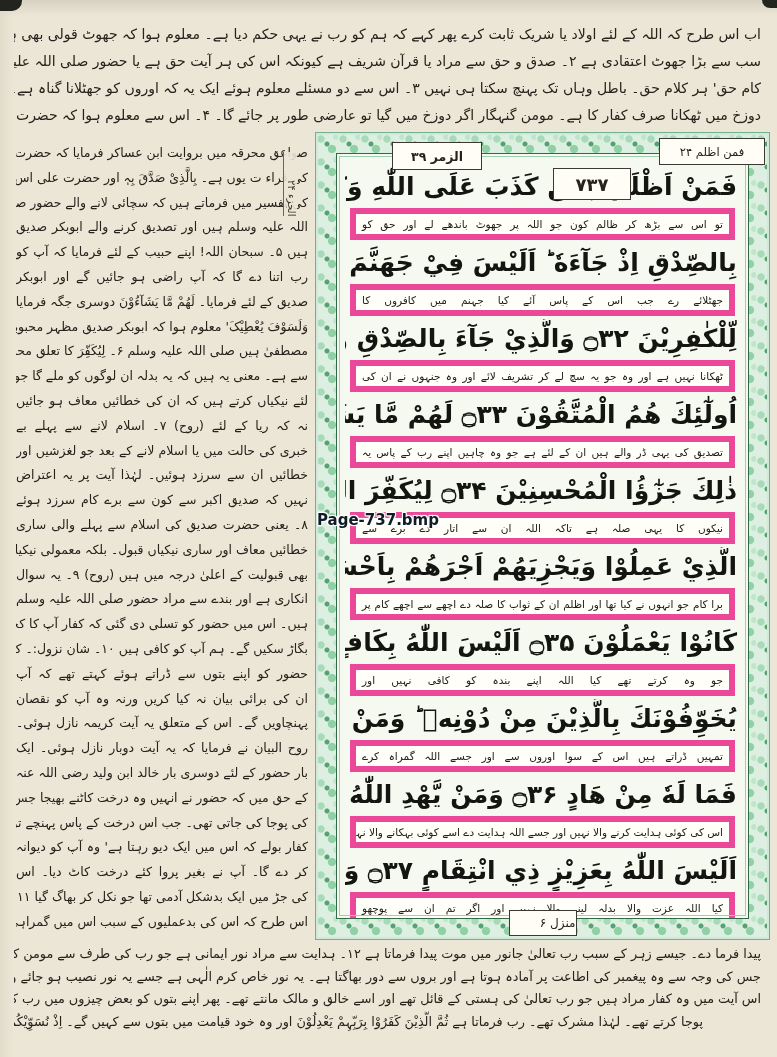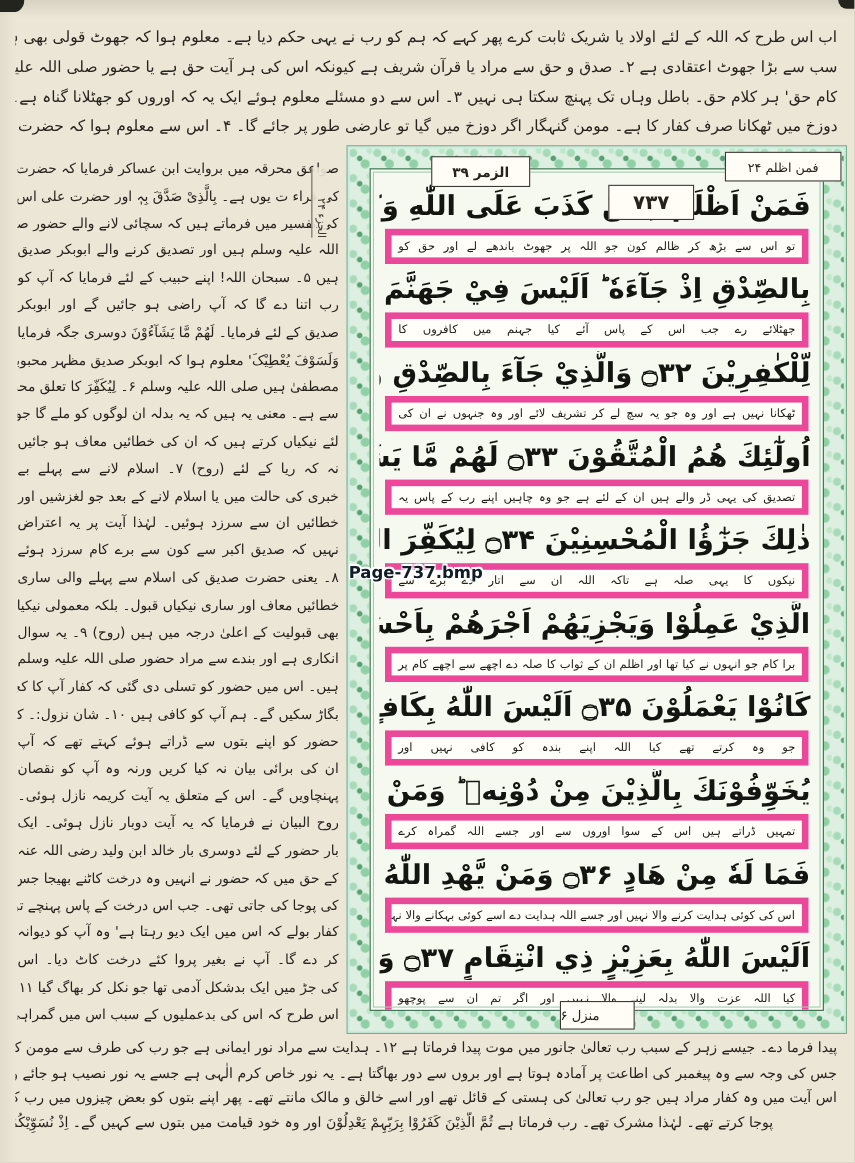--- a/index.html
+++ b/index.html
@@ -88,21 +88,21 @@
     margin:1px 5px 3px 5px;
     background:#fffef8;border:6px solid #ec4899;
     font-size:10.5px;color:#23201a;
     white-space:nowrap;overflow:hidden;
     text-align:justify;text-align-last:justify;
     padding:0 6px;
   }
   .manzil-box{
     position:absolute;left:50%;bottom:3px;transform:translateX(-50%);
     z-index:6;background:#fffdf6;border:1px solid #3a3a32;
-    width:66px;height:24px;line-height:24px;text-align:left;
+    width:66px;height:24px;line-height:24px;text-align:right;
     font-size:12px;
   }
 
   
   .bottom-band{position:absolute;top:943px;right:16px;left:14px;}
   .bb-line{
     height:22.5px;line-height:22.5px;font-size:12.8px;
     white-space:nowrap;overflow:hidden;
     text-align:justify;text-align-last:justify;
   }

